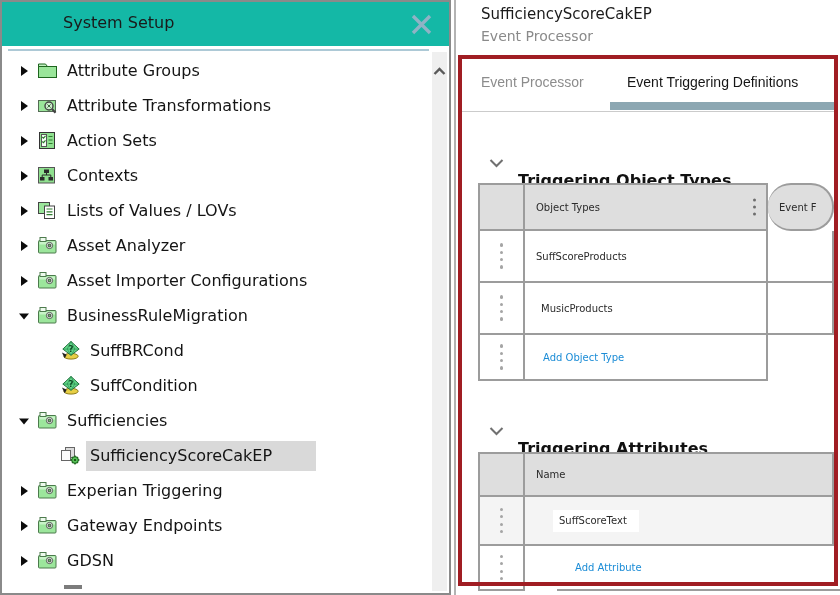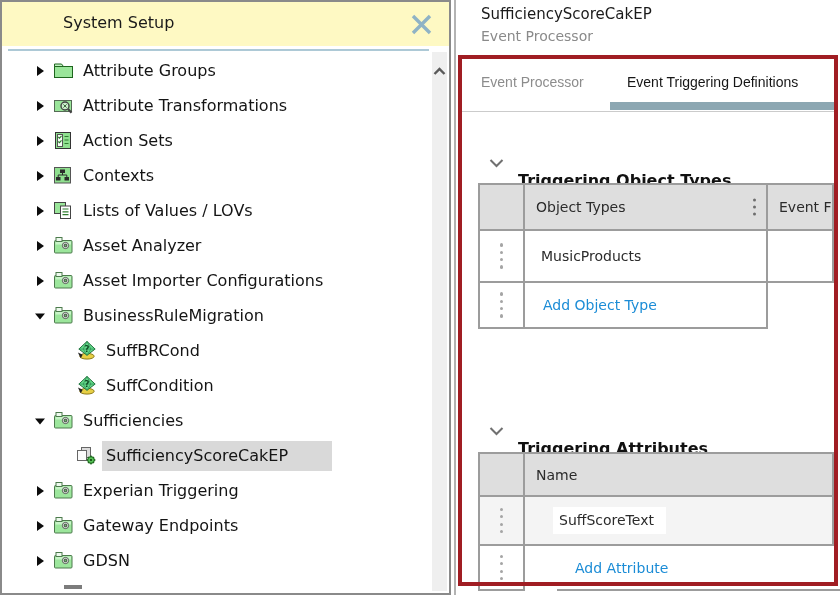--- a/index.html
+++ b/index.html
@@ -2,27 +2,27 @@
 <html><head>
 <meta charset="utf-8">
 <style>
   html,body{margin:0;padding:0;background:#fff;}
   .stage{position:relative;width:840px;height:595px;background:#ffffff;overflow:hidden;
          font-family:"DejaVu Sans",sans-serif;color:#1a1a1a;}
 
   
   .left-panel{position:absolute;left:0;top:0;width:451px;height:595px;box-sizing:border-box;
               border:2px solid #8a8a8a;background:#fff;}
-  .dialog-header{position:absolute;left:0;top:0;right:0;height:44px;background:#fef9c3;text-align:center;}
+  .dialog-header{position:absolute;left:0;top:0;right:0;height:44px;background:#14b8a6;text-align:center;}
   .dialog-title{position:absolute;left:61px;top:11px;font-size:16px;color:#1a1a1a;}
   .close-btn{position:absolute;top:9px;right:14px;width:27px;height:27px;cursor:pointer;}
   .header-sep{position:absolute;left:6px;top:47px;width:421px;height:2px;background:#adc9d6;}
 
   .tree{position:absolute;left:0;top:51px;right:17px;bottom:2px;overflow:hidden;}
-  .tree-row{display:flex;align-items:center;height:35px;font-size:16px;cursor:default;margin-left:16px;}
+  .tree-row{display:flex;align-items:center;height:35px;font-size:16px;cursor:default;}
   .tree-row.lvl0{padding-left:16px;}
   .tree-row.lvl1{padding-left:58px;}
   .exp-slot{width:13px;display:flex;align-items:center;flex:0 0 13px;}
   .tree-icon{width:22px;height:20px;margin-left:6px;flex:0 0 22px;display:flex;align-items:center;}
   .tree-row.lvl1 .tree-icon{margin-left:0;}
   .tree-label{margin-left:8px;white-space:nowrap;color:#141414;}
   .tree-label.selected{background:var(--selection,#d9d9d9);padding:5px 44px 6px 4px;margin-left:4px;}
   .partial-item{position:absolute;left:62px;top:583px;width:18px;height:4px;background:#7c7c7c;}
 
   .scrollbar{position:absolute;top:50px;right:2px;bottom:2px;width:15px;background:#efefef;}
@@ -42,21 +42,21 @@
        white-space:nowrap;cursor:pointer;}
   .tab.inactive{left:481px;color:#8c8c8c;}
   .tab.active{left:627px;color:#161616;}
   .tab-underline{position:absolute;left:610px;top:102px;width:224px;height:8px;
                  background:var(--underline,#8ca7b2);}
   .tab-baseline{position:absolute;left:462px;top:111px;width:372px;height:1px;background:#cbcbcb;}
 
   .sec-chevron{position:absolute;left:489px;cursor:pointer;}
   .sec-heading{position:absolute;left:518px;font-size:16px;font-weight:bold;color:#111;white-space:nowrap;margin-top:22px;}
 
-  .tbl{position:absolute;font-size:14px;color:#2b2b2b;}
+  .tbl{position:absolute;font-size:10px;color:#2b2b2b;}
   .trow{display:flex;}
   .tcell{box-sizing:border-box;border-right:2px solid #9c9c9c;border-bottom:2px solid #9c9c9c;
          display:flex;align-items:center;position:relative;overflow:hidden;white-space:nowrap;}
   .tcell.first{border-left:2px solid #9c9c9c;}
   .trow.head .tcell{border-top:2px solid #9c9c9c;background:var(--theader,#dedede);}
   .tcell.name{padding-left:11px;}
   .row-tint{background:#f4f4f4;}
   .cell-input{background:#ffffff;padding:5px 12px 6px 6px;margin-left:-5px;}
 
   .dots{display:flex;flex-direction:column;align-items:center;width:100%;}
@@ -349,23 +349,37 @@
       <div class="trow head">
         <div class="tcell first" style="width: 47px; height: 48px;"></div>
         <div class="tcell name" style="width: 243px; height: 48px;">
           <span>Object Types</span>
           <span class="kebab">
             <i></i>
             <i></i>
             <i></i>
           </span>
         </div>
-        <div class="tcell name" style="width: 66px; height: 48px;">
+        <div class="tcell name" style="width: 66px; height: 48px; border-radius: 23px;">
           <span>Event F</span>
         </div>
+      </div>
+      <div class="trow">
+        <div class="tcell first" style="width: 47px; height: 52px;">
+          <span class="dots">
+            <i></i>
+            <i></i>
+            <i></i>
+            <i></i>
+          </span>
+        </div>
+        <div class="tcell name" style="width: 243px; height: 52px;">
+          <span>SuffScoreProducts</span>
+        </div>
+        <div class="tcell name" style="width: 66px; height: 52px;"></div>
       </div>
       <div class="trow">
         <div class="tcell first" style="width: 47px; height: 52px;">
           <span class="dots">
             <i></i>
             <i></i>
             <i></i>
             <i></i>
           </span>
         </div>

